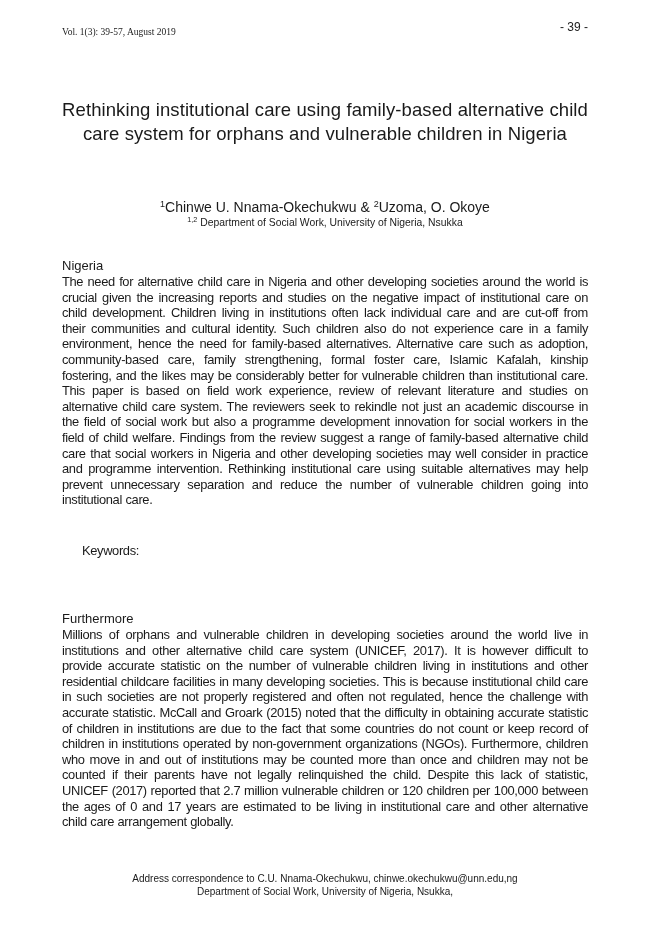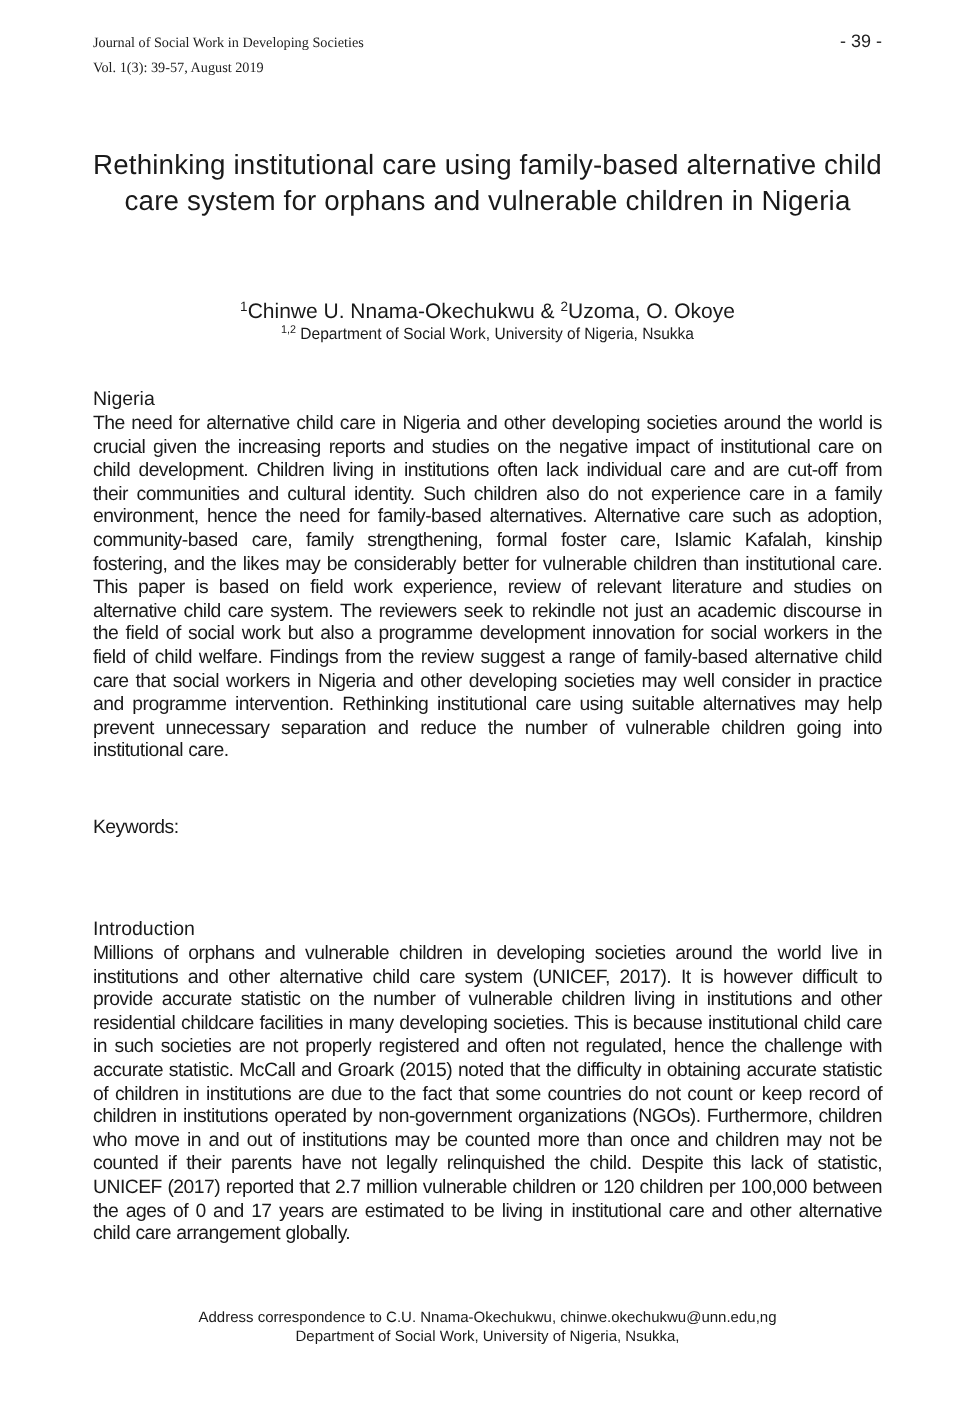--- a/index.html
+++ b/index.html
@@ -90,20 +90,21 @@
     left: 62px;
     top: 543px;
     width: 526px;
     font-size: 12.9px;
     line-height: 15.6px;
     letter-spacing: -0.35px;
   }
   .keywords .kw-label {
     float: left;
     width: 97px;
+    text-align: center;
   }
   .keywords .kw-list {
     display: block;
     margin-left: 97px;
   }
   .footer {
     position: absolute;
     left: 62px;
     top: 872px;
     width: 526px;
@@ -112,42 +113,41 @@
     line-height: 13px;
     color: #1a1a1a;
   }
 </style>
 </head>
 <body>
 
 <div>
 
   <div class="running-head">
-    <span class="journal">Journal of Social Work in Developing Societies</span>
     <span class="vol">Vol. 1(3): 39-57, August 2019</span>
   </div>
   <div class="page-num">- 39 -</div>
 
   <h1 class="title" style="margin:0;font-weight:normal;">Rethinking institutional care using family-based alternative child care system for orphans and vulnerable children in Nigeria</h1>
 
   <div class="authors">
     <sup>1</sup><span>Chinwe U. Nnama-Okechukwu</span><span> &amp; </span><sup>2</sup><span>Uzoma, O. Okoye</span>
   </div>
   <div class="affil">
     <sup>1,2</sup><span> Department of Social Work, University of Nigeria, Nsukka</span>
   </div>
 
   <div class="section-head" style="top:258px;">Nigeria</div>
   <p class="body-text" style="top:274px;margin:0;">The need for alternative child care in Nigeria and other developing societies around the world is crucial given the increasing reports and studies on the negative impact of institutional care on child development. Children living in institutions often lack individual care and are cut-off from their communities and cultural identity. Such children also do not experience care in a family environment, hence the need for family-based alternatives. Alternative care such as adoption, community-based care, family strengthening, formal foster care, Islamic Kafalah, kinship fostering, and the likes may be considerably better for vulnerable children than institutional care. This paper is based on field work experience, review of relevant literature and studies on alternative child care system. The reviewers seek to rekindle not just an academic discourse in the field of social work but also a programme development innovation for social workers in the field of child welfare. Findings from the review suggest a range of family-based alternative child care that social workers in Nigeria and other developing societies may well consider in practice and programme intervention. Rethinking institutional care using suitable alternatives may help prevent unnecessary separation and reduce the number of vulnerable children going into institutional care.</p>
 
   <div class="keywords">
     <span class="kw-label">Keywords:</span>
   </div>
 
-  <div class="section-head" style="top:611px;">Introduction</div>
+  <div class="section-head" style="top:611px;">Furthermore</div>
   <p class="body-text" style="top:627px;margin:0;">Millions of orphans and vulnerable children in developing societies around the world live in institutions and other alternative child care system (UNICEF, 2017). It is however difficult to provide accurate statistic on the number of vulnerable children living in institutions and other residential childcare facilities in many developing societies. This is because institutional child care in such societies are not properly registered and often not regulated, hence the challenge with accurate statistic. McCall and Groark (2015) noted that the difficulty in obtaining accurate statistic of children in institutions are due to the fact that some countries do not count or keep record of children in institutions operated by non-government organizations (NGOs). Furthermore, children who move in and out of institutions may be counted more than once and children may not be counted if their parents have not legally relinquished the child. Despite this lack of statistic, UNICEF (2017) reported that 2.7 million vulnerable children or 120 children per 100,000 between the ages of 0 and 17 years are estimated to be living in institutional care and other alternative child care arrangement globally.</p>
 
   <div class="footer">
     <div>Address correspondence to C.U. Nnama-Okechukwu, chinwe.okechukwu@unn.edu,ng</div>
     <div>Department of Social Work, University of Nigeria, Nsukka,</div>
   </div>
 
 </div>
 
 </body></html>

